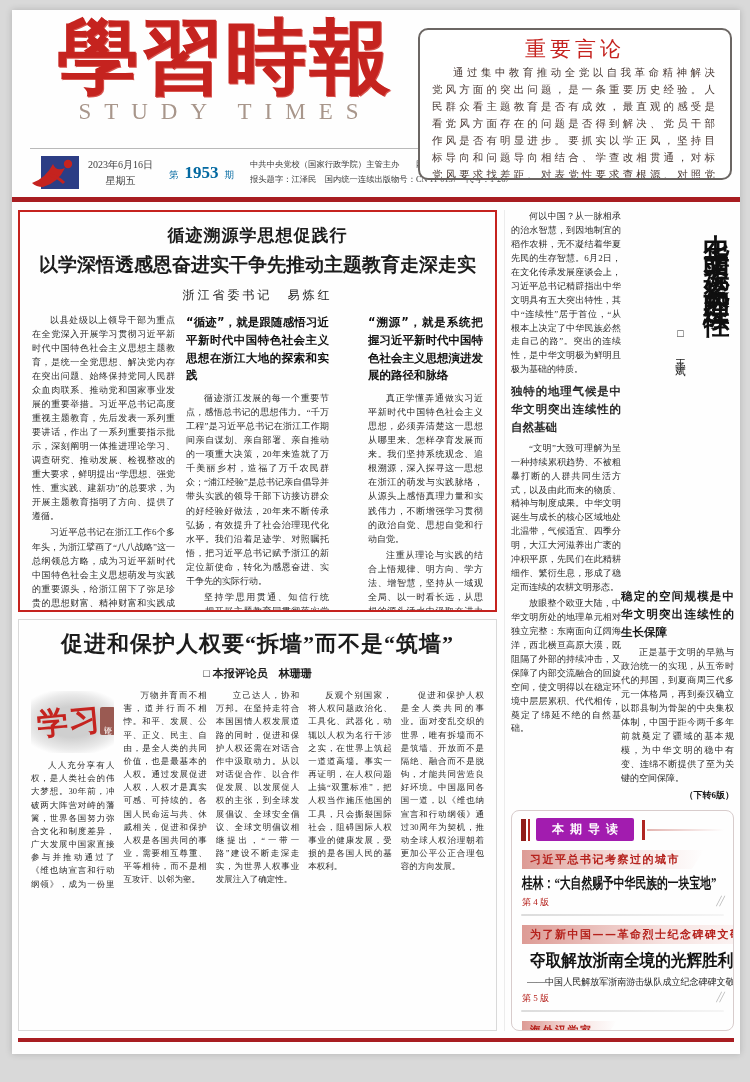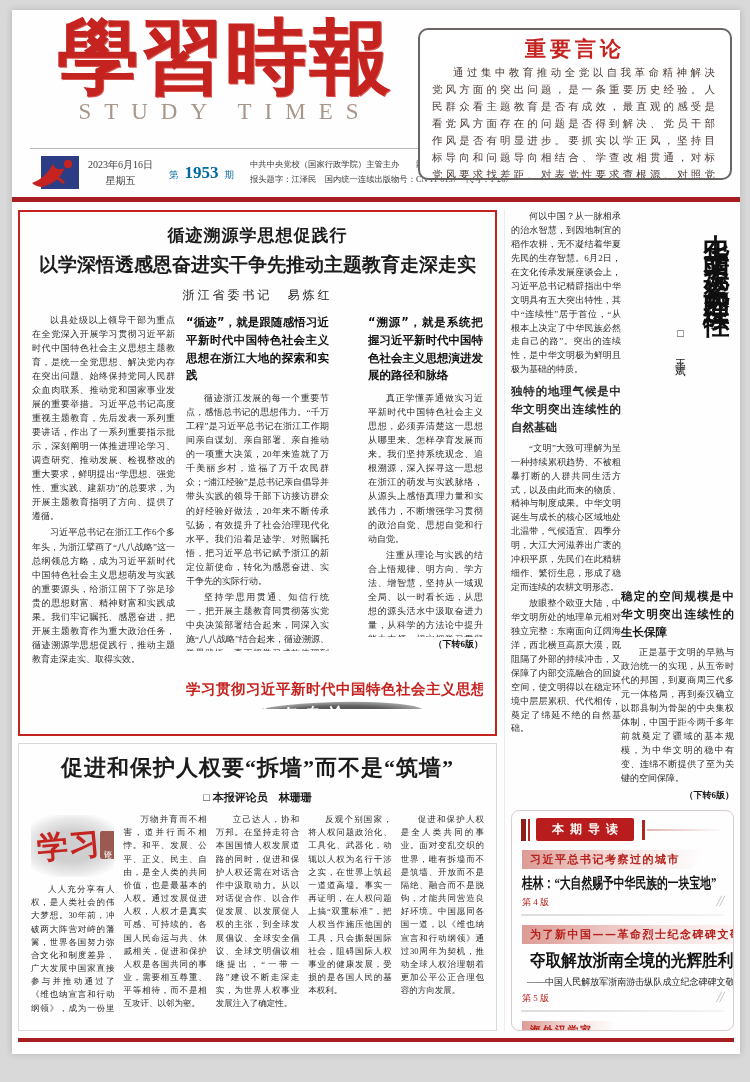--- a/index.html
+++ b/index.html
@@ -24,21 +24,21 @@
   }
   .mast-en{
     font-size:23px;letter-spacing:13px;color:#a8968b;margin-top:0px;white-space:nowrap;
   }
   .remarks-box{
     position:absolute;right:8px;top:18px;width:314px;height:152px;
     border:2px solid #6b6663;border-radius:10px;background:#fff;
     padding:5px 12px;box-sizing:border-box;overflow:hidden;
   }
   .remarks-title{
-    text-align:center;color:#c5231f;font-weight:700;font-size:21px;
+    text-align:center;color:#c5231f;font-weight:400;font-size:21px;
     letter-spacing:4px;font-family:"DejaVu Sans",sans-serif;
   }
   .remarks-body{
     margin-top:1px;font-size:10.5px;line-height:1.62;letter-spacing:3.1px;
     text-align:justify;color:#4a3a35;text-indent:2em;
   }
   
   .info-bar{
     margin-left:18px;width:452px;border-top:1px solid #b9b9b9;
     display:flex;align-items:center;gap:8px;height:46px;padding-top:2px;box-sizing:border-box;
@@ -49,21 +49,21 @@
   .issue-block .sm{font-size:9.5px;}
   .issue-block .no{font-size:17px;font-weight:bold;padding:0 2px;}
   .pub-block{font-size:8.3px;line-height:1.75;color:#3a3a3a;white-space:nowrap;}
   .red-rule{height:5px;background:#a81d21;margin-top:3px;}
   
   .content{display:flex;gap:7px;padding:8px 6px 0 6px;height:829px;box-sizing:border-box;}
   .left-col{width:479px;display:flex;flex-direction:column;gap:7px;}
   .right-col{flex:1;display:flex;flex-direction:column;gap:8px;border-left:1px solid #ececec;padding-left:6px;min-width:0;}
   
   .main-box{
-    border:2px solid #c5231f;height:526px;box-sizing:border-box;
+    border:2px solid #c5231f;height:402px;box-sizing:border-box;
     padding:12px 12px 12px;overflow:hidden;
   }
   .m-title1{margin:0;text-align:center;font-family:"DejaVu Sans",sans-serif;font-weight:900;font-size:17px;letter-spacing:1px;}
   .m-title2{margin:5px 0 0;text-align:center;font-family:"DejaVu Sans",sans-serif;font-weight:900;font-size:19px;white-space:nowrap;}
   .m-byline{text-align:center;font-size:12px;letter-spacing:3px;margin:9px 0 9px;color:#222;}
   .main-grid{display:grid;grid-template-columns:1fr 1fr 1fr;grid-template-rows:338px 58px;column-gap:11px;}
   .mcol{font-size:9px;line-height:1.56;text-align:justify;overflow:hidden;color:#2b2b2b;}
   .mcol1{grid-row:1 / span 2;}
   .mcol3{display:flex;flex-direction:column;margin-left:28px;}
   .m3text{flex:1;overflow:hidden;}
@@ -111,21 +111,21 @@
     color:#0f0f0f;margin-top:4px;font-family:"Liberation Serif",serif;
   }
   .rail-sub{font-family:"DejaVu Sans",sans-serif;font-weight:700;font-size:11.5px;line-height:1.55;margin:6px 0 5px;text-align:justify;}
   .rail-text{flex:1;overflow:hidden;font-size:9px;line-height:1.55;text-align:justify;color:#2b2b2b;}
   
   .digest{border:1px solid #d8cccc;border-radius:8px;flex:1;min-height:0;padding:7px 9px 4px;box-sizing:border-box;overflow:hidden;}
   .digest-header{display:flex;align-items:center;margin-bottom:3px;}
   .digest-bar{width:5px;height:22px;background:#8f1d19;margin-right:2px;}
   .digest-bar2{width:2px;height:22px;background:#b02622;margin-right:6px;}
   .digest-label{
-    background:#b91c1c;color:#fff;font-family:"DejaVu Sans",sans-serif;font-weight:700;
+    background:#a21caf;color:#fff;font-family:"DejaVu Sans",sans-serif;font-weight:700;
     font-size:12px;letter-spacing:6px;padding:3px 10px 3px 16px;border-radius:2px;white-space:nowrap;
   }
   .digest-tick{width:3px;height:20px;background:#b02622;margin-left:8px;}
   .digest-hline{flex:1;height:2px;background:linear-gradient(90deg,#e3b4b0,rgba(255,255,255,0));margin-left:2px;}
   .teaser{padding:5px 1px 2px;}
   .kicker{
     display:inline-block;color:#b5211c;font-family:"DejaVu Sans",sans-serif;font-weight:700;font-size:11px;
     letter-spacing:1.5px;padding:2px 24px 2px 8px;
     background:linear-gradient(90deg,#dd9b95,#f6e2e0 55%,rgba(255,255,255,0));
     clip-path:polygon(0 0,100% 0,calc(100% - 12px) 100%,0 100%);white-space:nowrap;

